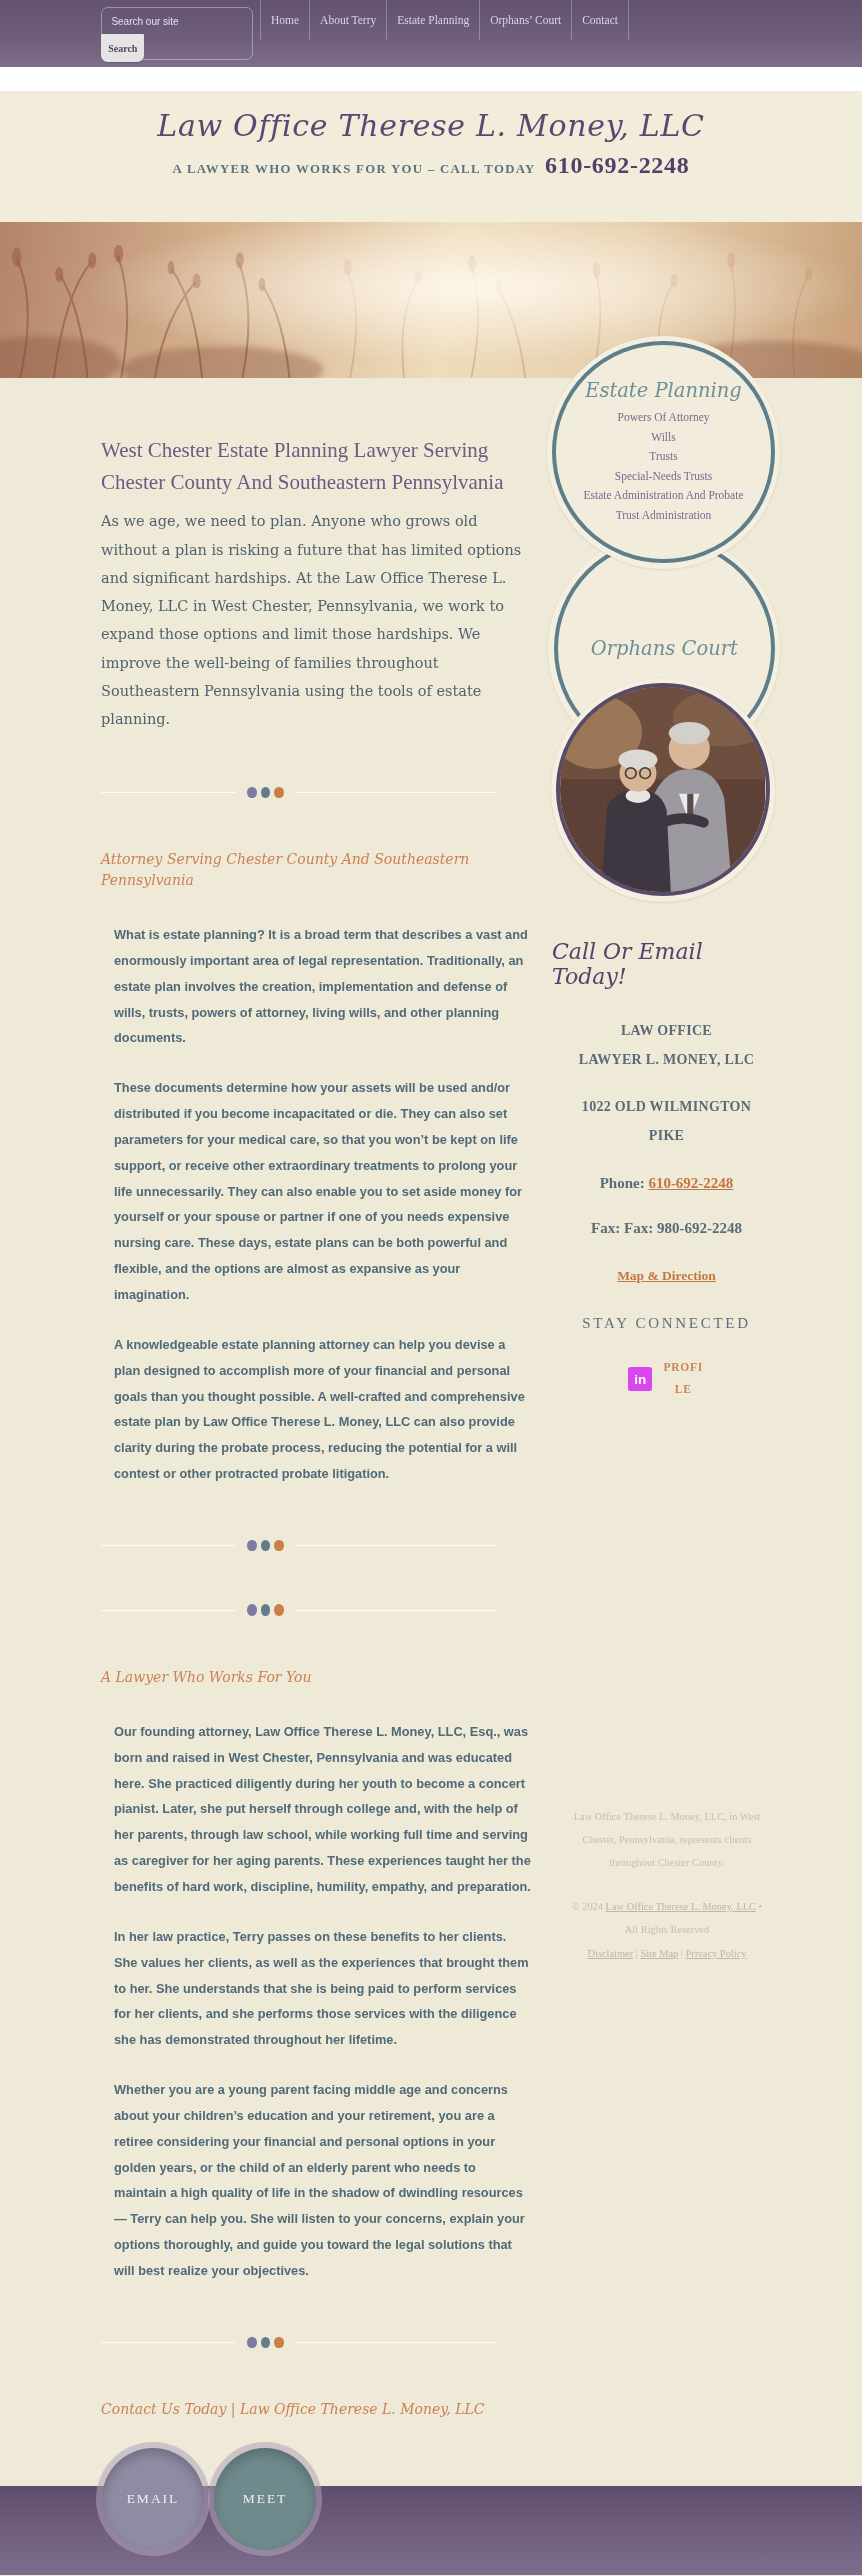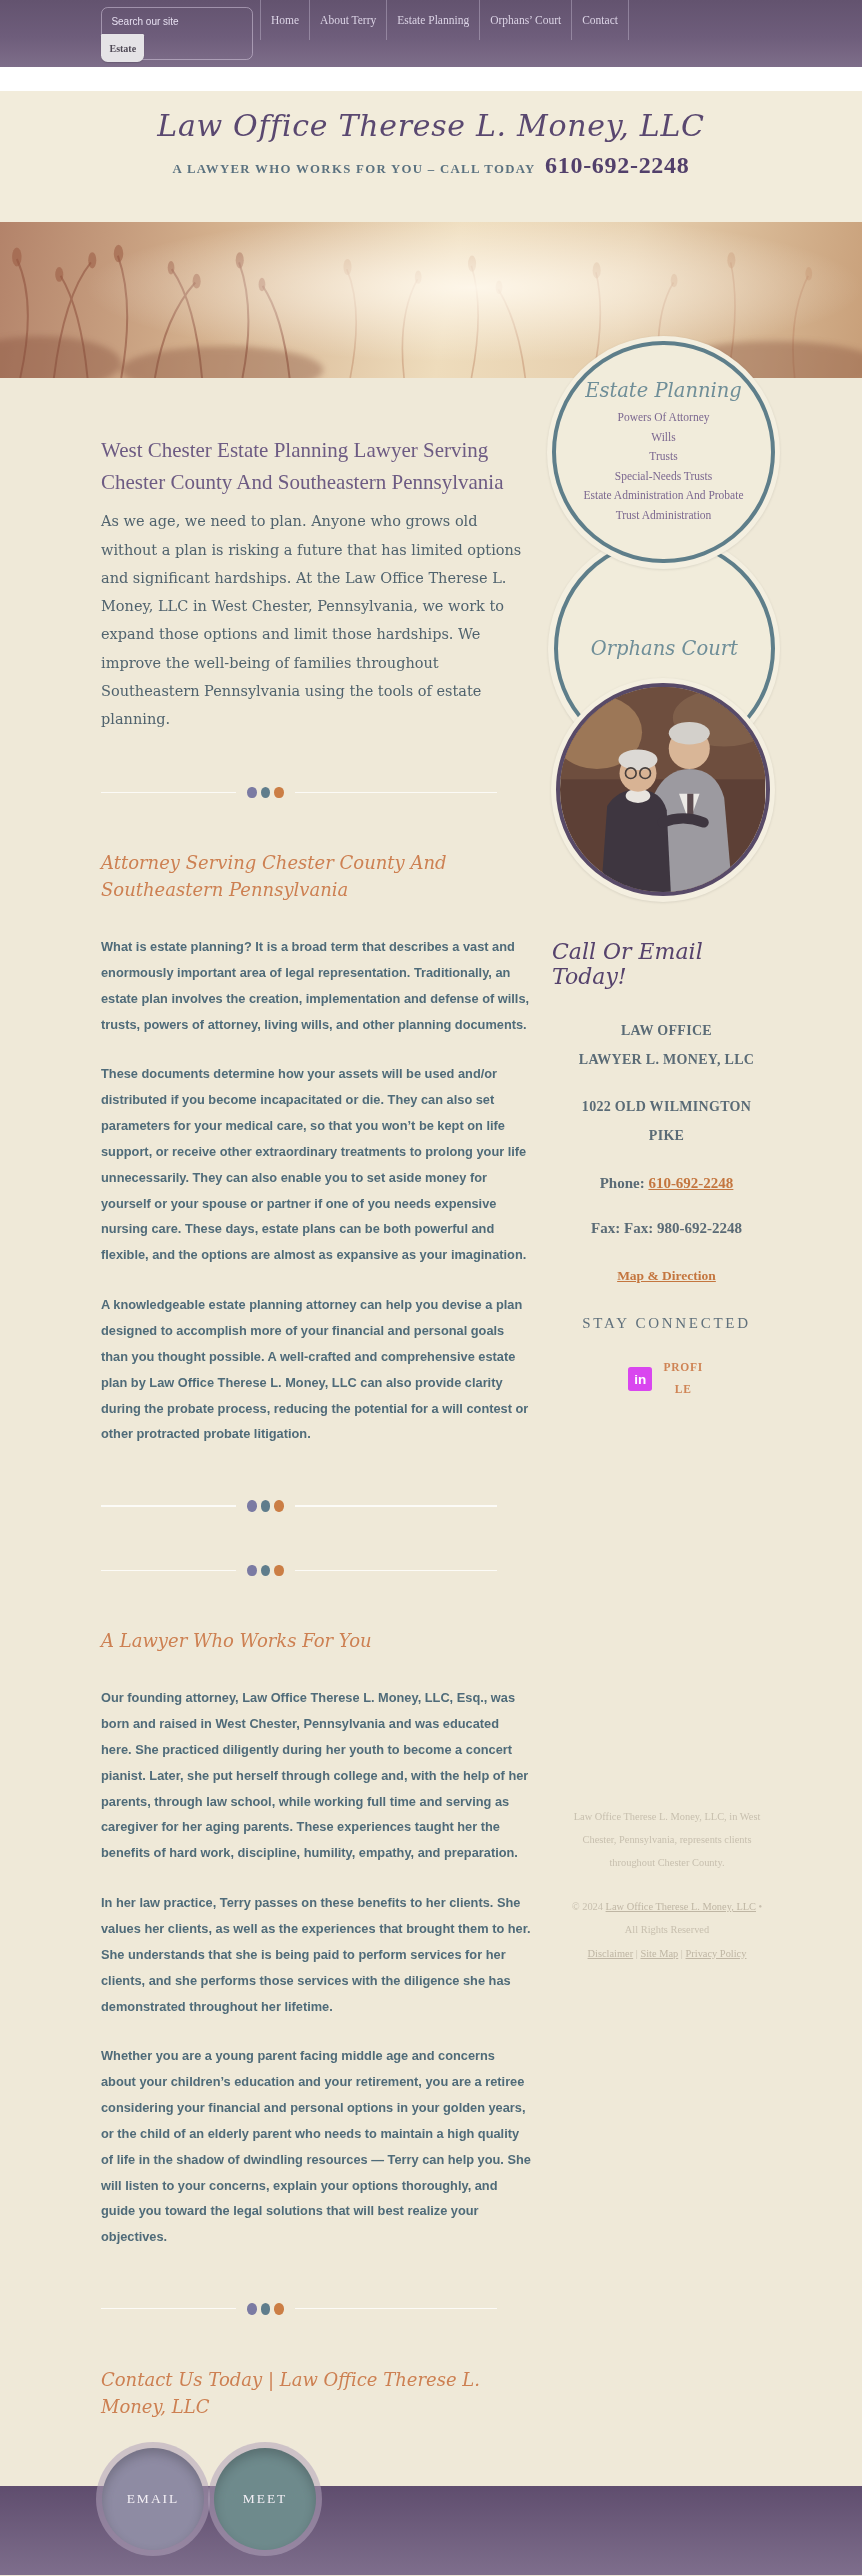--- a/index.html
+++ b/index.html
@@ -51,22 +51,22 @@
   .divider { margin-top:53px; width:408px; display:flex; align-items:center; }
   .divider .ln { height:1.3px; background:rgba(255,255,255,.8); }
   .divider .ln.a { width:135px; }
   .divider .ln.b { width:202px; }
   .dots { display:flex; margin:0 9.4px; }
   .dot { width:9.4px; height:11.5px; border-radius:50%; margin:0 2px; }
   .dot.purple { background:#7b7ba3; }
   .dot.slate  { background:#5f7d8c; }
   .dot.orange { background:#cb7e45; }
   .script-h2 { margin-top:51px; font-family:"DejaVu Serif", serif; font-style:italic; font-weight:400;
-    font-size:18px; line-height:1.5; color:#cd8052; }
-  .body-p { margin-top:24px; font:700 12.8px/2.02 "Liberation Sans", sans-serif; color:#4f6b79; }
+    font-size:14px; line-height:1.5; color:#cd8052; }
+  .body-p { margin-top:24px; font:700 12.8px/2.02 "Liberation Sans", sans-serif; color:#4f6b79;margin-left:13px; }
   .body-p.first { margin-top:31px; }
   .quote { margin:37px 0 0 17.5px; width:393px; font:400 15.5px/1.9 "DejaVu Serif", serif; color:#4c5f6a; }
   a.orange-link { color:#c4763f; text-decoration:underline; }
 
   
   .circles { position:absolute; left:547px; top:-42px; width:234px; height:613px; }
   .circle { position:absolute; border-radius:50%; background:#f4efe0; box-shadow:0 0.7px 2.7px rgba(0,0,0,.10); }
   .circle .inner { position:absolute; inset:5.4px; border-radius:50%; background:#f1ecdb;
     border:4.7px solid #5e7e8a; display:flex; flex-direction:column; align-items:center;
     justify-content:center; text-align:center; overflow:hidden; }
@@ -112,21 +112,21 @@
   .fcircle.meet  { left:214px; background:#6e8a8c; }
 </style>
 </head>
 <body>
 
 <div class="page">
 
   <div class="topbar">
     <div class="search-form">
       <input class="search-input" type="text" placeholder="Search our site" style="">
-      <button class="search-btn">Estate</button>
+      <button class="search-btn">Search</button>
     </div>
     <nav class="nav">
       <a href="#">Home</a>
       <a href="#">About Terry</a>
       <a href="#">Estate Planning</a>
       <a href="#">Orphans’ Court</a>
       <a href="#">Contact</a>
     </nav>
   </div>
 

